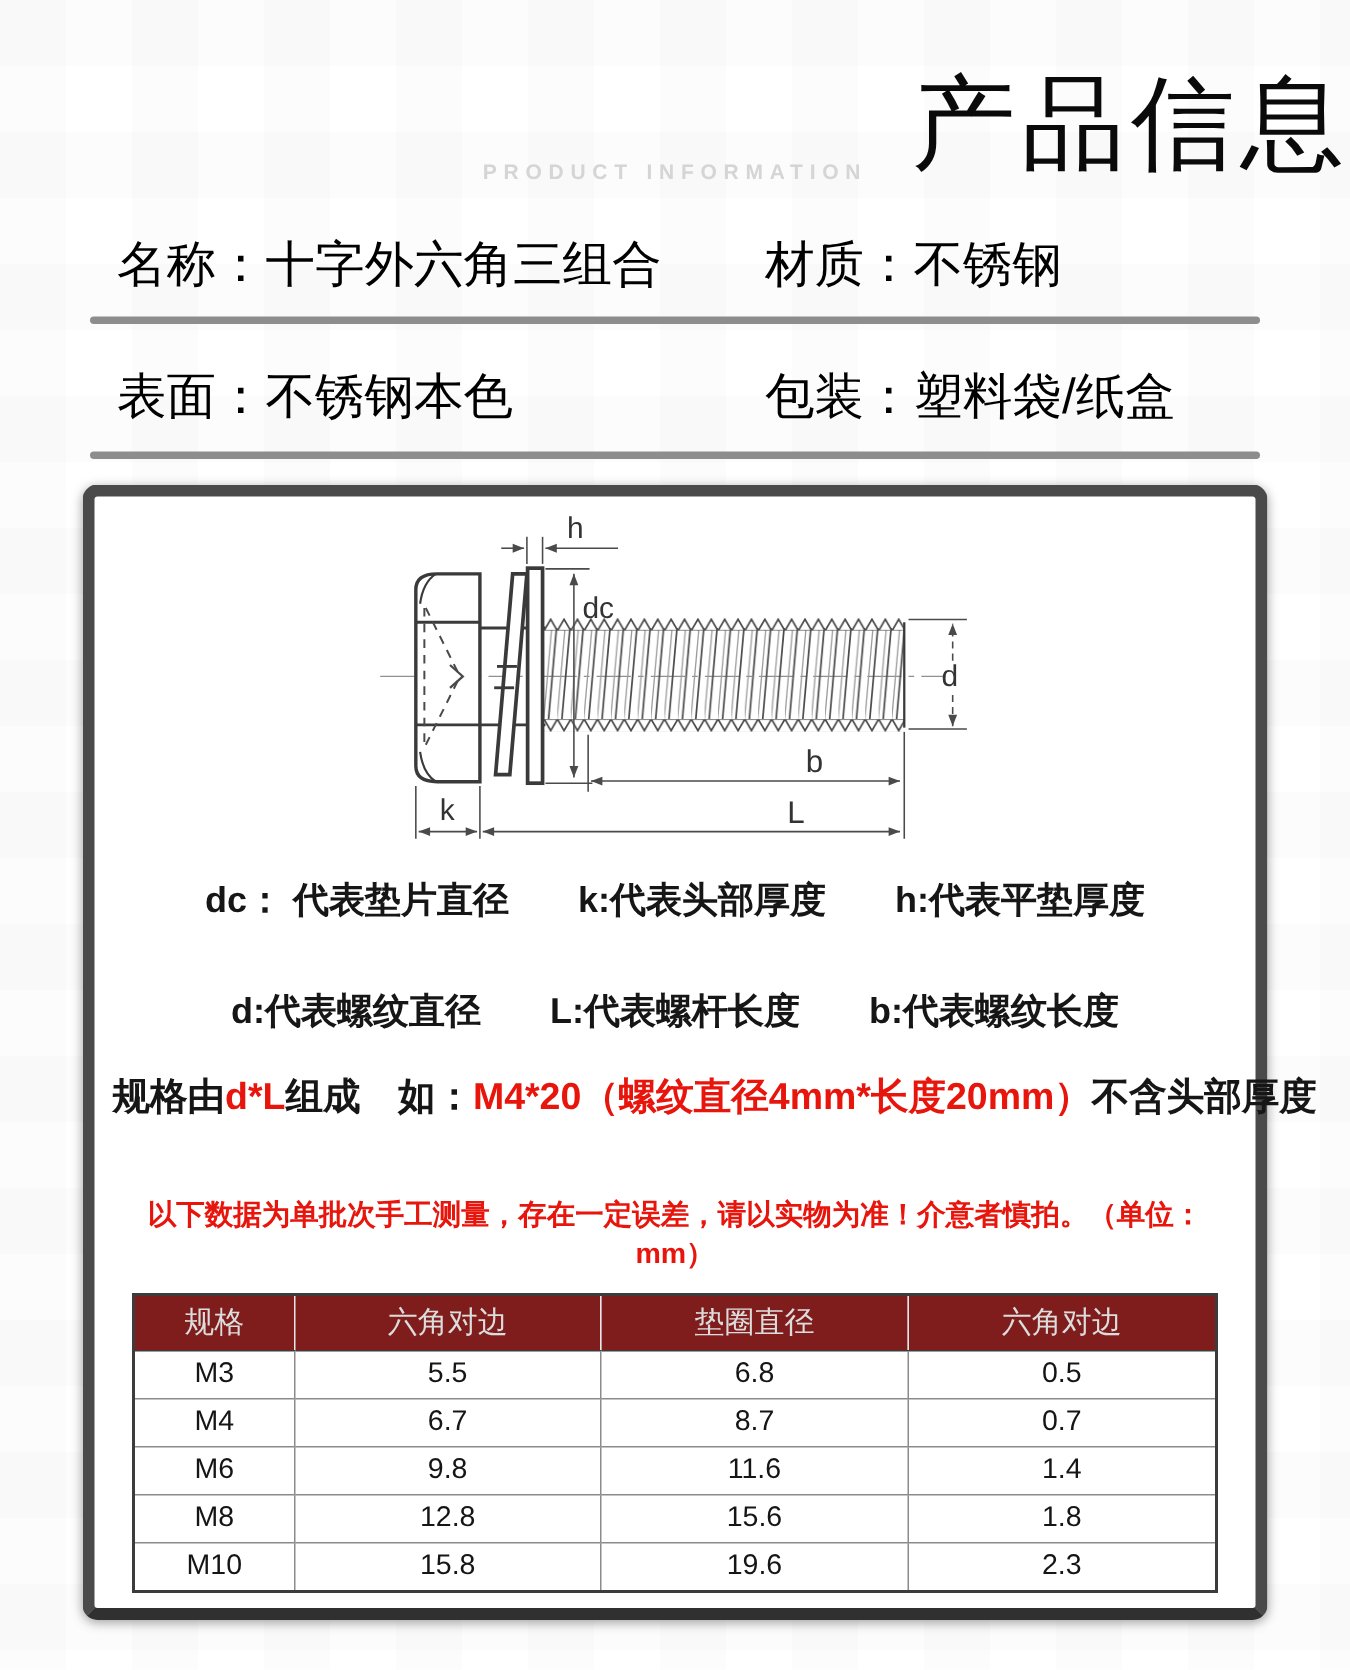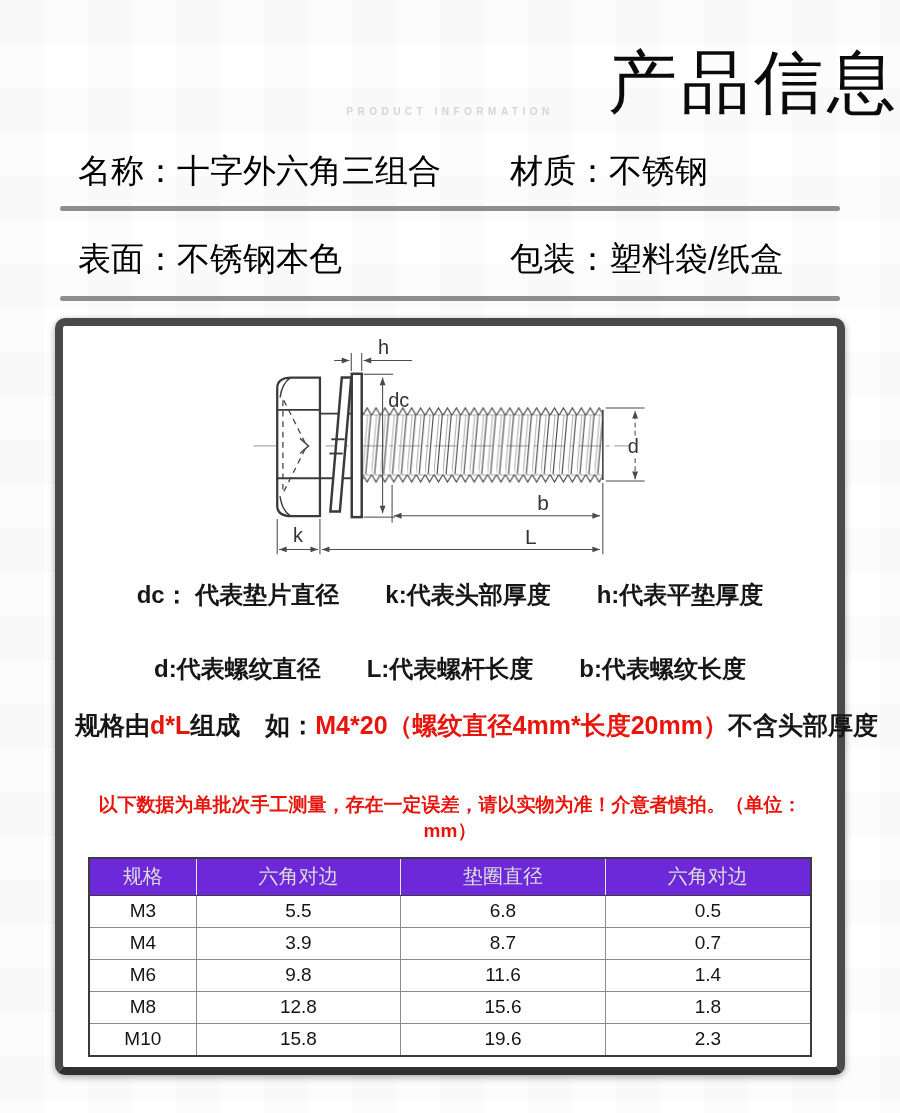--- a/index.html
+++ b/index.html
@@ -11,21 +11,21 @@
     background-size:88px 88px;
     font-family:"Liberation Sans","DejaVu Sans",sans-serif;
     color:#000;
   }
   .title{
     text-align:right;font-size:69px;font-weight:400;color:#0a0a0a;
     margin:46px 0 0;line-height:1.06;letter-spacing:4px;
     position:relative;z-index:2;
   }
   .subtitle{
-    text-align:center;font-size:10px;font-weight:600;color:#d5d5d5;
+    text-align:center;font-size:14px;font-weight:600;color:#d5d5d5;
     letter-spacing:4.5px;margin-top:-13px;position:relative;z-index:1;
     white-space:nowrap;
   }
   .specs{margin:30px 60px 0;font-size:33px;}
   .spec-row{
     display:grid;grid-template-columns:432px 1fr;
     padding:0 18px;height:48px;line-height:48px;white-space:nowrap;
   }
   .divider{height:5px;background:#8d8d8d;border-radius:3px;margin:11px 0 24px;}
   .divider.last{margin:13px 0 0;}
@@ -46,21 +46,21 @@
     margin:24px 0 0;text-align:center;font-size:25px;font-weight:700;color:#161616;
     white-space:nowrap;
   }
   .red{color:#e8150d;}
   .note{margin:50px 0 0;text-align:center;font-size:19px;font-weight:700;}
   table.size{
     width:calc(100% - 26px);margin:13px 13px 2px;
     border-collapse:collapse;border:2px solid #3c3c3c;
   }
   table.size th{
-    background:#6d28d9;color:#dcdcdc;font-size:20px;font-weight:500;
+    background:#7f1d1d;color:#dcdcdc;font-size:20px;font-weight:500;
     height:34px;border:1px solid #e8e8e8;border-top-color:#2b2b2b;border-bottom-color:#3c3c3c;
   }
   table.size td{
     font-size:19px;color:#151515;text-align:center;height:29px;
     border:1px solid #8b8b8b;font-weight:400;
   }
 </style>
 </head>
 <body>
 
@@ -202,21 +202,21 @@
       </thead>
       <tbody>
         <tr>
           <td>M3</td>
             <td>5.5</td>
             <td>6.8</td>
             <td>0.5</td>
         </tr>
         <tr>
           <td>M4</td>
-            <td>3.9</td>
+            <td>6.7</td>
             <td>8.7</td>
             <td>0.7</td>
         </tr>
         <tr>
           <td>M6</td>
             <td>9.8</td>
             <td>11.6</td>
             <td>1.4</td>
         </tr>
         <tr>

